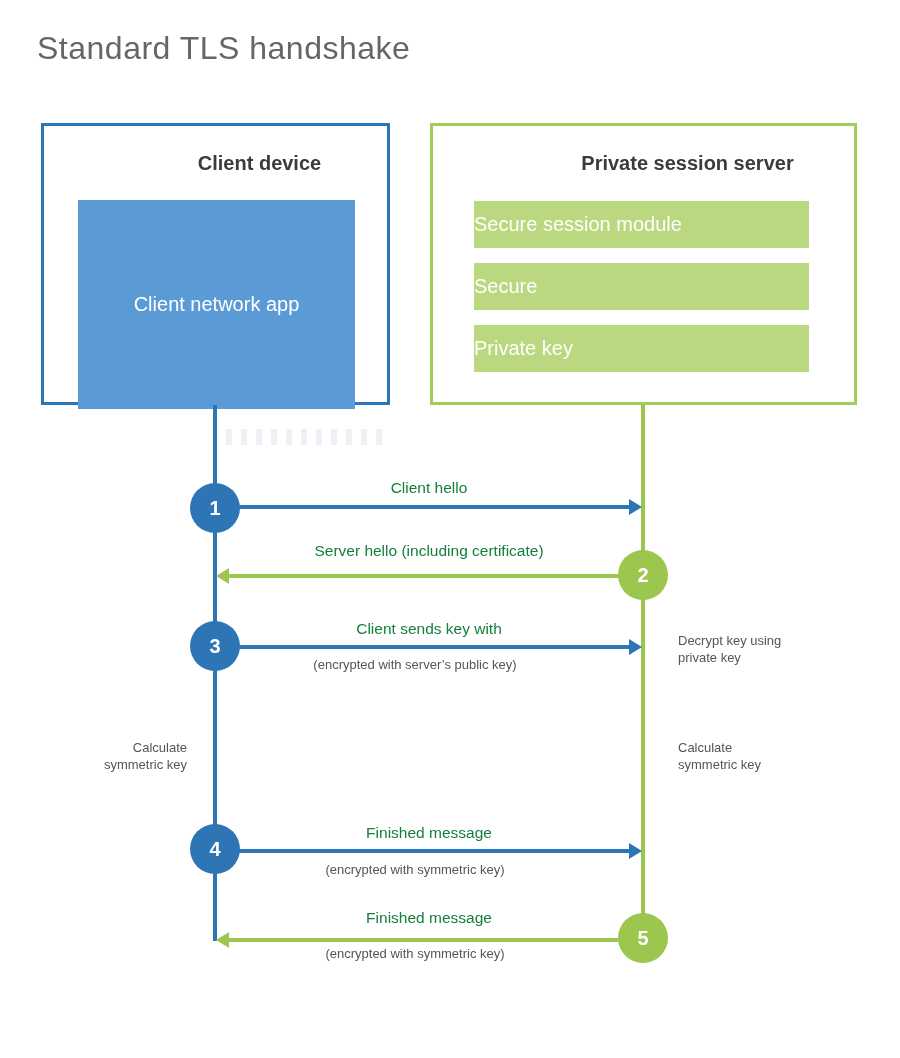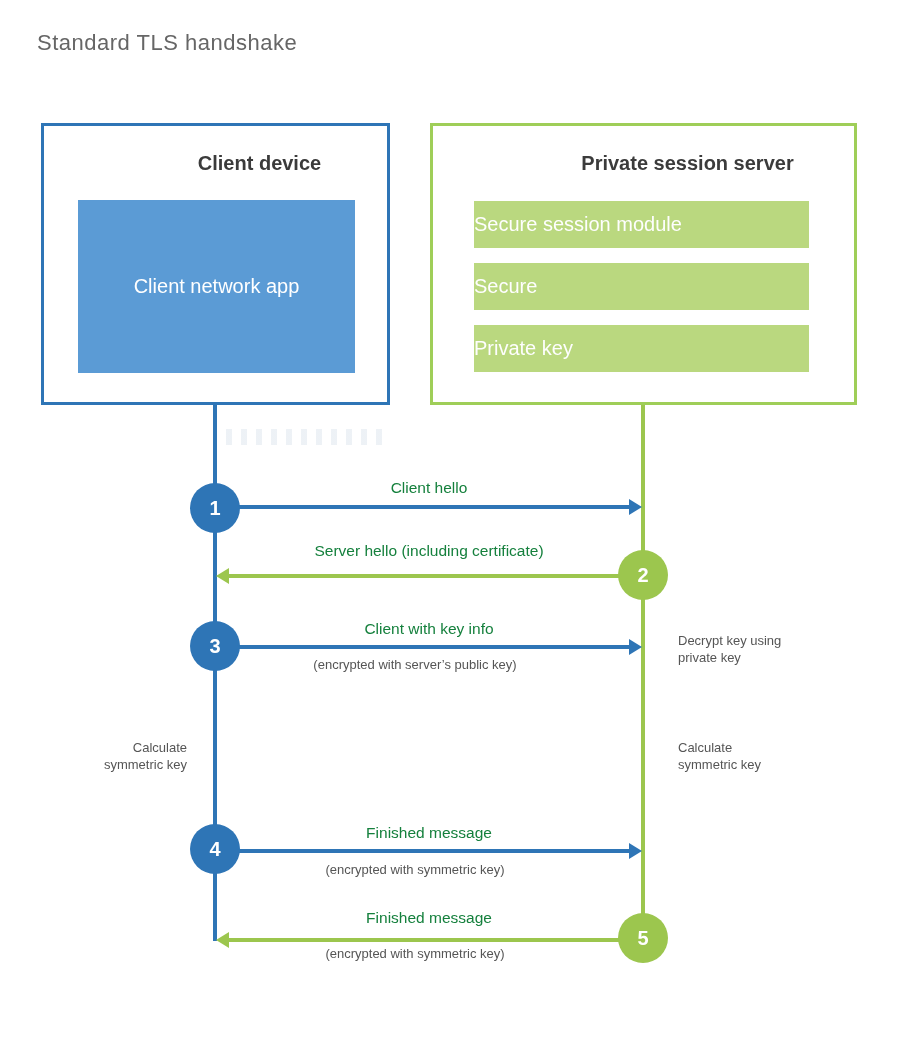--- a/index.html
+++ b/index.html
@@ -1,29 +1,29 @@
 <!DOCTYPE html>
 <html><head>
 <meta charset="utf-8">
 <style>
   html,body{margin:0;padding:0;background:#ffffff;}
   body{font-family:"Liberation Sans","DejaVu Sans",sans-serif;}
   #canvas{position:relative;width:900px;height:1058px;background:#ffffff;overflow:hidden;}
 
-  .diagram-title{position:absolute;left:37px;top:30px;font-size:22px;font-weight:300;
+  .diagram-title{position:absolute;left:37px;top:30px;font-size:32px;font-weight:300;
     color:#666666;letter-spacing:0.5px;}
 
   
   .entity-box{position:absolute;top:123px;height:282px;background:#ffffff;box-sizing:border-box;}
   .client-box{left:41px;width:349px;border:3px solid #2e75b6;}
   .server-box{left:430px;width:427px;border:3px solid #9fce58;}
   .box-title{position:absolute;left:0;top:26px;width:100%;text-align:center;
     font-size:20px;font-weight:bold;color:#3b3b3b;padding-left:44px;}
 
-  .client-app{position:absolute;left:34px;top:74px;width:277px;height:173px;background:#5b9bd5;
+  .client-app{position:absolute;left:34px;top:74px;width:277px;height:209px;background:#5b9bd5;
     display:flex;align-items:center;justify-content:center;text-align:right;}
   .client-app span{color:#ffffff;font-size:20px;line-height:1.45;max-width:190px;display:block;}
 
   .server-bar{position:absolute;left:41px;width:335px;height:47px;background:#bad87f;
     color:#fefefe;font-size:20px;text-align:left;line-height:47px;}
   .bar-1{top:75px;} .bar-2{top:137px;} .bar-3{top:199px;}
 
   
   .vline{position:absolute;width:4px;z-index:1;}
   .vline-client{left:213px;top:405px;height:536px;background:#2e75b6;}
@@ -99,21 +99,21 @@
   <div class="step-circle blue-bg c1">1</div>
   <div class="arrow arrow-blue arrow-right a1"></div>
   <div class="msg-label l1">Client hello</div>
 
   <div class="step-circle green-bg c2">2</div>
   <div class="arrow arrow-green arrow-left a2"></div>
   <div class="msg-label l2">Server hello (including certificate)</div>
 
   <div class="step-circle blue-bg c3">3</div>
   <div class="arrow arrow-blue arrow-right a3"></div>
-  <div class="msg-label l3">Client with key info</div>
+  <div class="msg-label l3">Client sends key with</div>
   <div class="msg-sub s3">(encrypted with server’s public key)</div>
 
   <div class="note note-decrypt">Decrypt key using
 private key</div>
   <div class="note note-calc-left">Calculate
 symmetric key</div>
   <div class="note note-calc-right">Calculate
 symmetric key</div>
 
   <div class="step-circle blue-bg c4">4</div>

